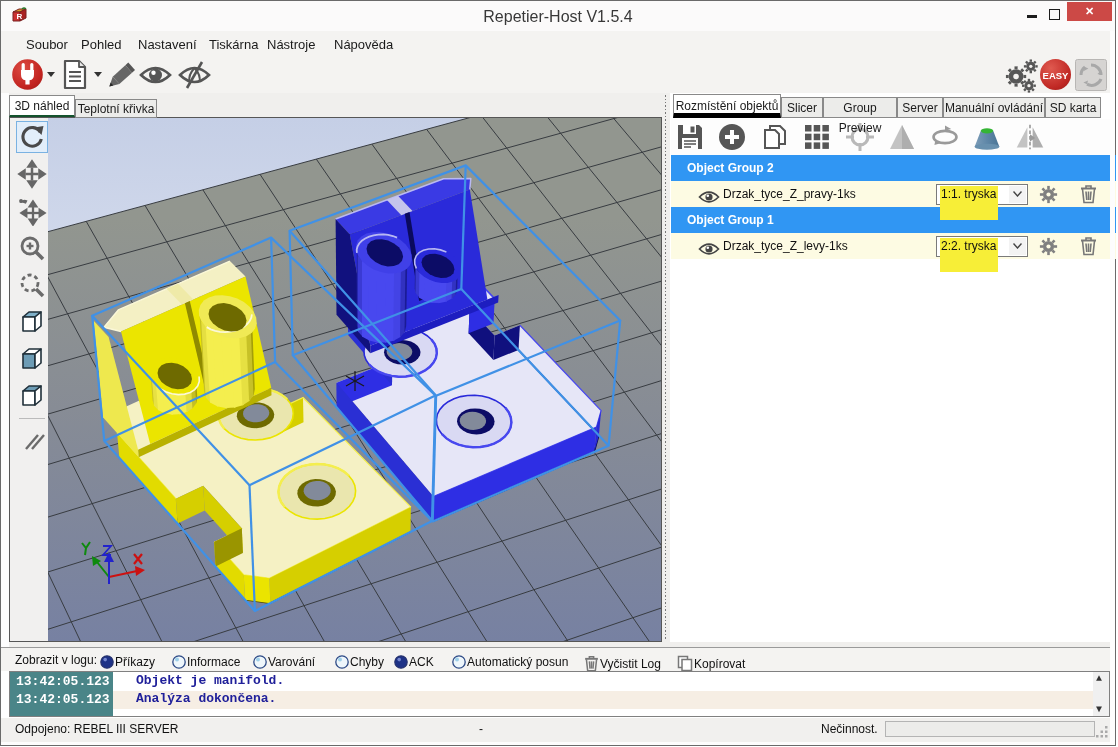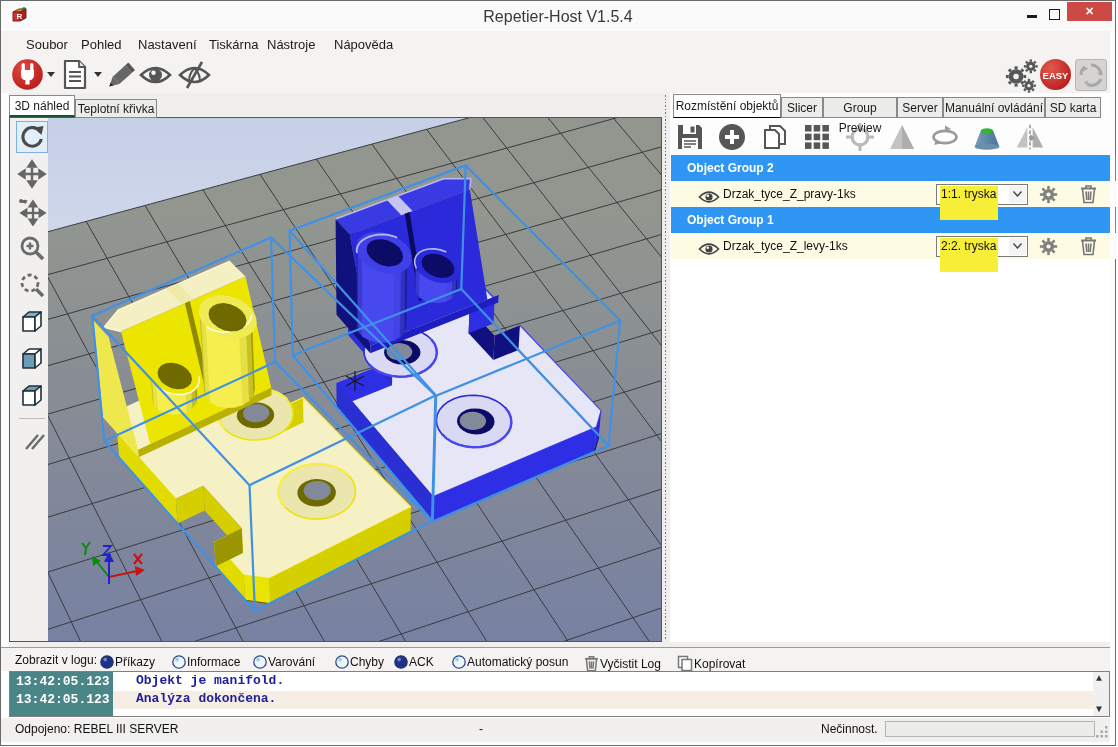--- a/index.html
+++ b/index.html
@@ -9,21 +9,21 @@
 #ttext{position:absolute;left:0;top:7px;width:100%;text-align:center;font-size:16px;color:#383838}
 #bmin{position:absolute;left:1026px;top:14px;width:10px;height:2.5px;background:#1c1c1c}
 #bmax{position:absolute;left:1048px;top:8px;width:11px;height:11px;border:1.6px solid #1c1c1c;background:#fbfafa}
 #bclose{position:absolute;left:1066px;top:1px;width:45px;height:19px;background:#cc4946;color:#fff;text-align:center;font-size:11px;line-height:19px;font-weight:bold}
 #menubar{position:absolute;left:0px;top:30px;width:1114px;height:26px;background:#f4f3f1;font-size:13px;color:#1a1a1a}
 #menubar span{position:absolute;top:6px}
 #toolbar{position:absolute;left:0px;top:56px;width:1114px;height:36px;background:#f4f3f1}
 .caret{position:absolute;top:32px;width:0;height:0;border-left:4px solid transparent;border-right:4px solid transparent;border-top:5px solid #333}
 #main{position:absolute;left:0;top:92px;width:1114px;height:554px;background:#f0efed}
 .tab{position:absolute;font-size:12px;color:#1a1a1a;text-align:center;border:1px solid #898989;background:#ececea;z-index:2}
-.tab.active{background:#fff;border-bottom:1px solid #000000;z-index:3}
+.tab.active{background:#fff;border-bottom:5px solid #000000;z-index:3}
 #vp{position:absolute;left:8px;top:24px;width:653px;height:525px;border:1px solid #565656;background:#f1f0ef}
 #vtools{position:absolute;left:0;top:0;width:38px;height:523px;background:#f1f0ef}
 .vti{width:32px;height:32px;margin:3px 0 5px 6px;display:flex;align-items:center;justify-content:center}
 .vti.sel{border:1px solid #7ab2e2;background:#e2eefa}
 .vsep{width:26px;height:1px;background:#bbb;margin:6px 0 6px 9px}
 #scene{position:absolute;left:38px;top:0;width:613px;height:523px}
 #rpanel{position:absolute;left:669px;top:0;width:440px;height:549px;background:#fff}
 #rtabs{position:absolute;left:669px;top:0px;width:449px;height:24px;z-index:2}
 #rtoolbar{position:absolute;left:670px;top:26px;width:444px;height:36px;background:#fdfdfd}
 .rti{display:inline-flex;width:30px;height:32px;margin:2px 4px 0 4px;align-items:center;justify-content:center}

